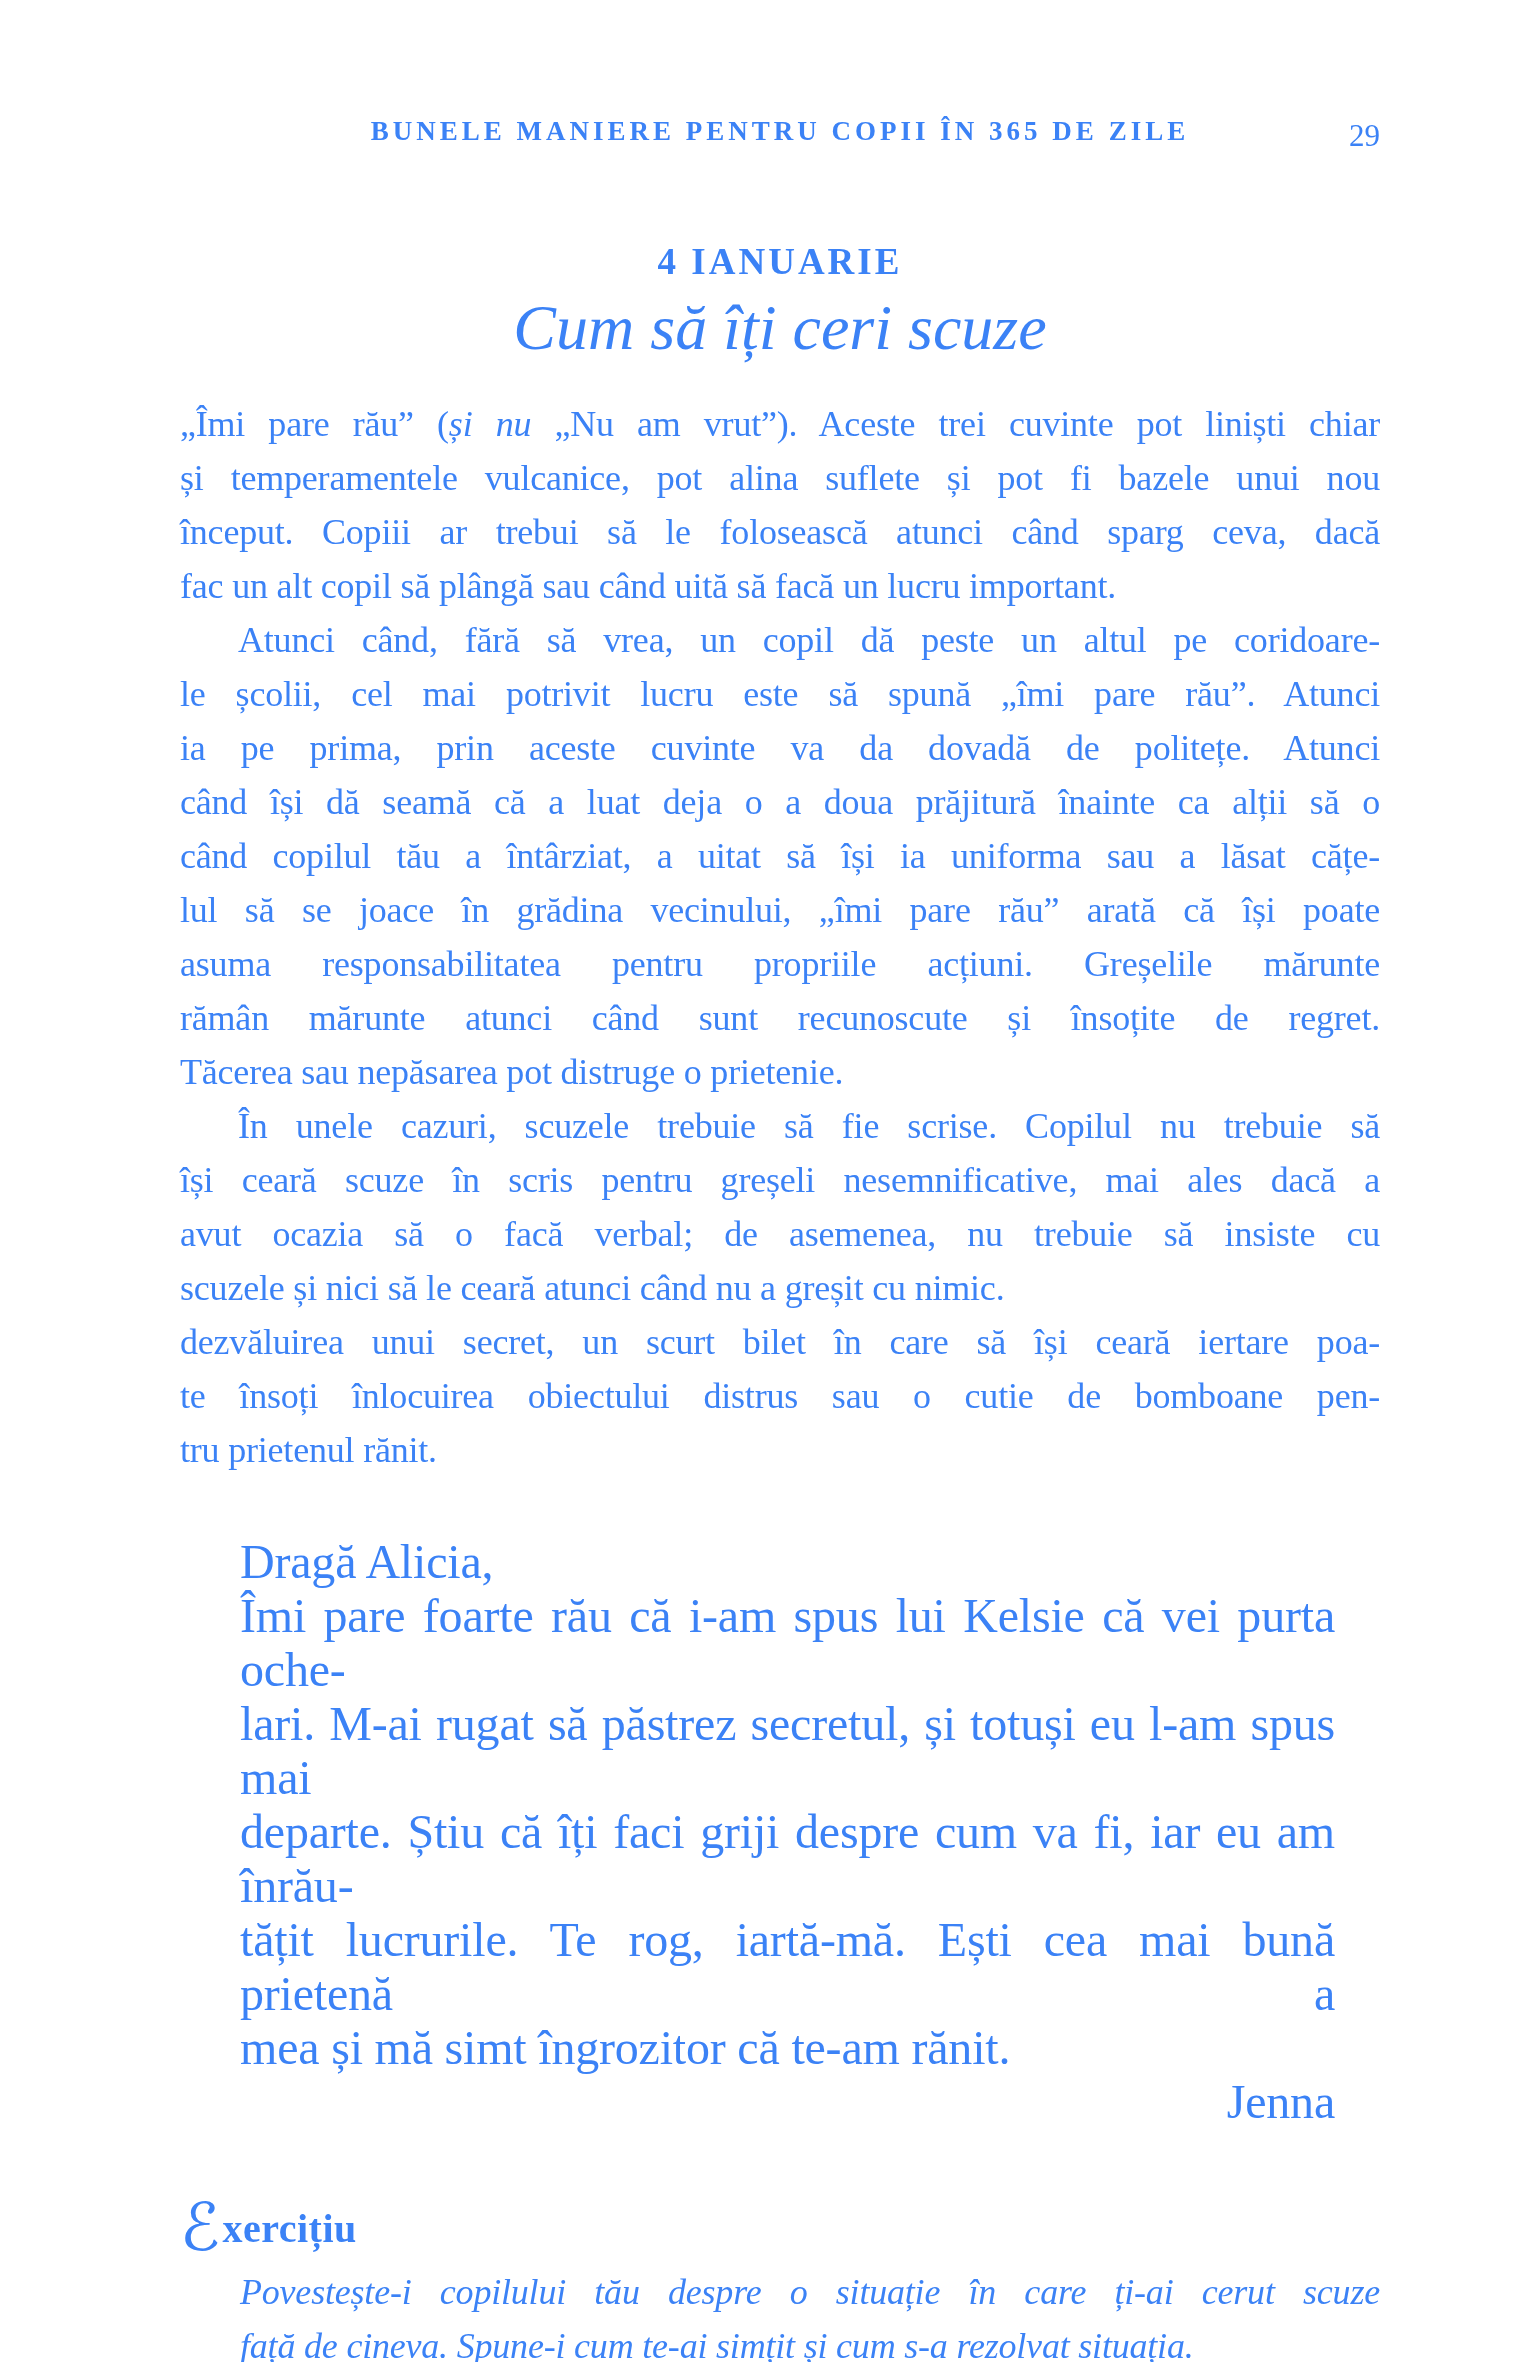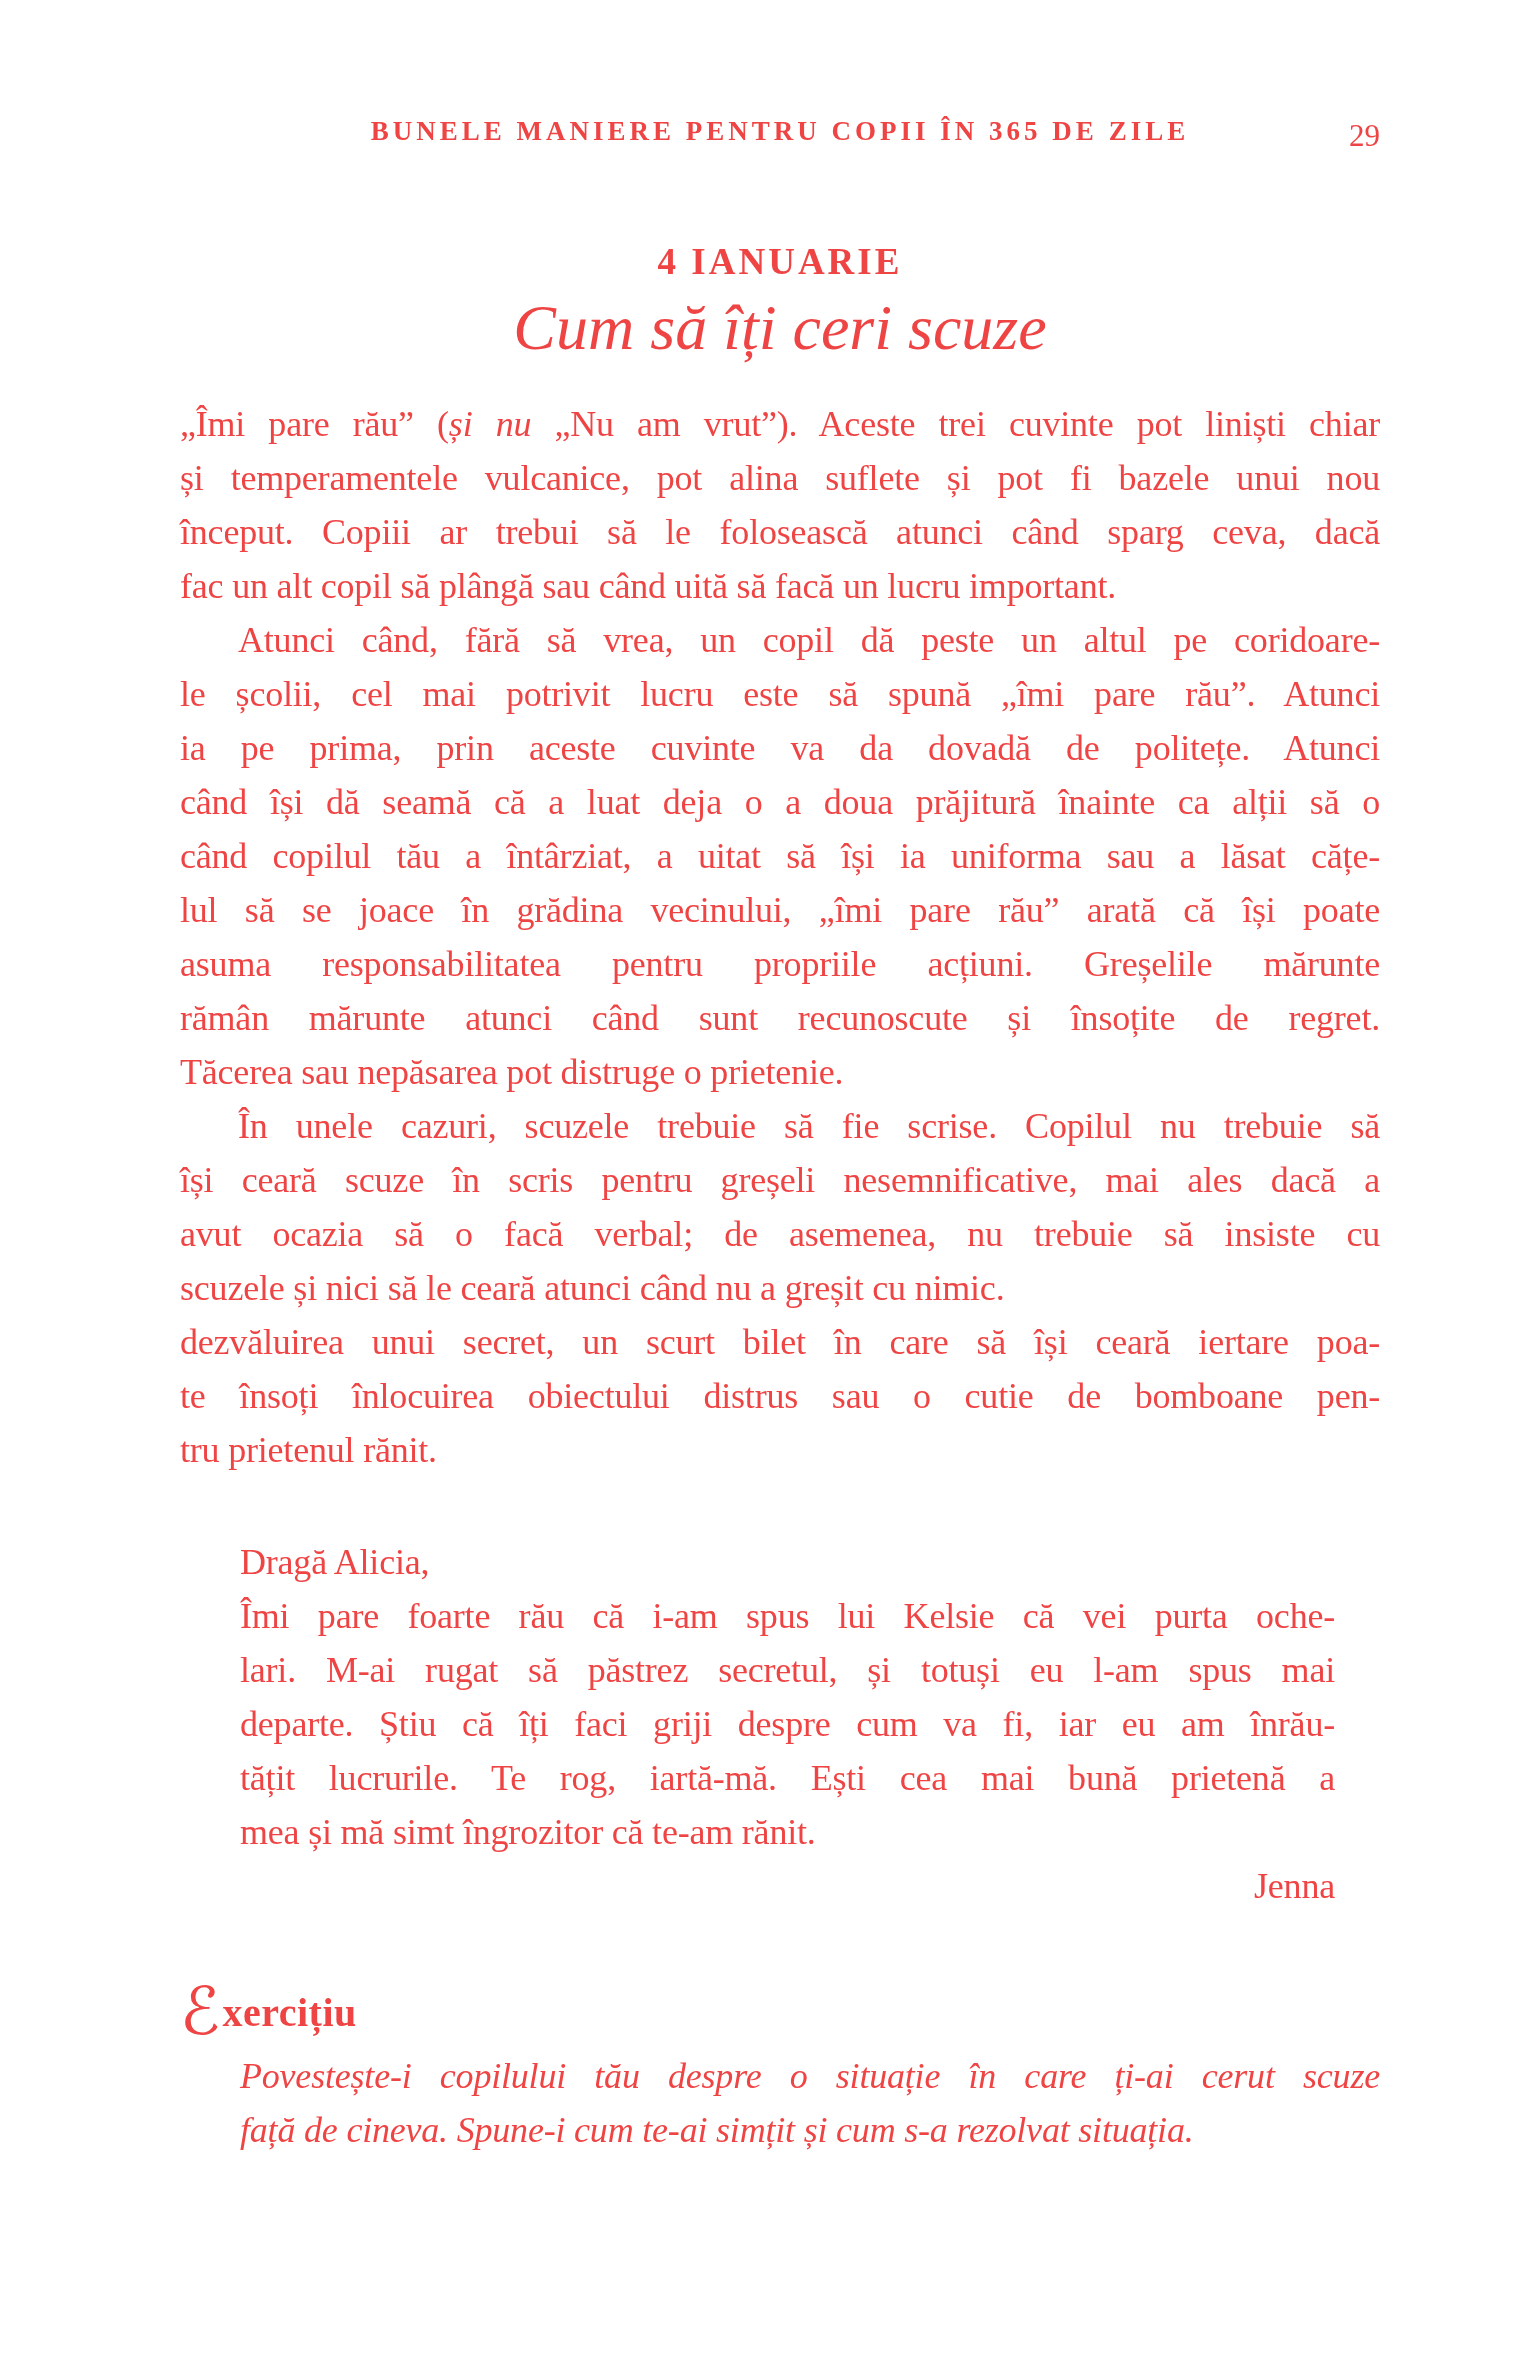--- a/index.html
+++ b/index.html
@@ -1,21 +1,21 @@
 <!DOCTYPE html>
 <html><head>
 <meta charset="utf-8">
 <style>
   html, body { margin: 0; padding: 0; background: #e9e9e9; }
   .page {
     position: relative;
     width: 1535px;
     height: 2362px;
     background: #ffffff;
-    color: #ef4444;
+    color: #3b82f6;
     font-family: "Liberation Serif", "DejaVu Serif", serif;
     overflow: hidden;
     margin: 0 auto;
   }
   .content {
     position: absolute;
     left: 180px;
     top: 0;
     width: 1200px;
   }
@@ -60,21 +60,21 @@
   .line {
     text-align: justify;
     text-align-last: left;
   }
   .line.j { text-align-last: justify; }
   .line.ind { text-indent: 58px; }
   .letter {
     margin-top: 58px;
     margin-left: 60px;
     width: 1095px;
-    font-size: 36px;
+    font-size: 48px;
     line-height: 54px;
     letter-spacing: -0.2px;
   }
   .line.sig { text-align: right; text-align-last: right; }
   .exercise { margin-top: 64px; }
   .ex-heading {
     font-size: 40px;
     font-weight: bold;
     line-height: 72px;
     letter-spacing: 0.5px;

